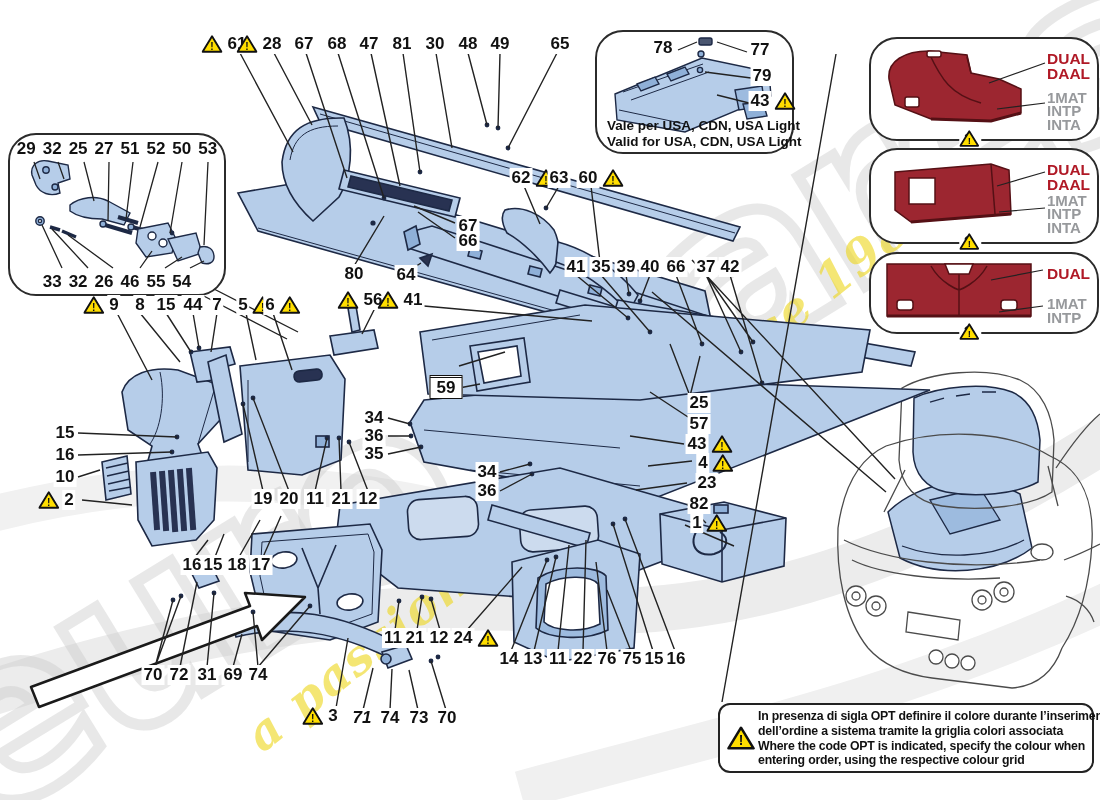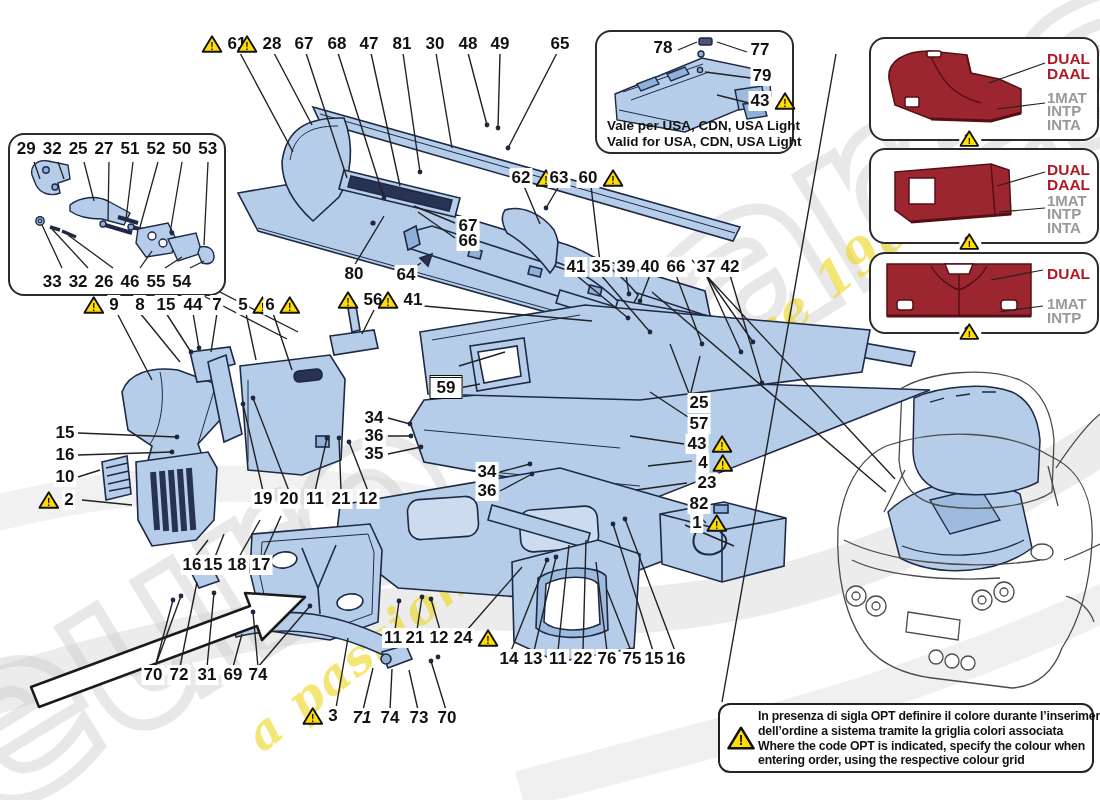--- a/index.html
+++ b/index.html
@@ -9,21 +9,21 @@
   #swoosh{position:absolute;left:0;top:0;z-index:0}
   .wm-brand{position:absolute;left:540px;top:390px;z-index:1;white-space:nowrap;
     transform:translate(-50%,-50%) rotate(-31.5deg);
     font:bold 235px "DejaVu Sans",sans-serif;letter-spacing:-8px;
     color:rgba(255,255,255,0);-webkit-text-stroke:11px rgba(205,205,205,0.45);}
   .wm-tagline{position:absolute;left:592px;top:470px;z-index:2;white-space:nowrap;
     transform:translate(-50%,-50%) rotate(-38.5deg);
     font:bold italic 48px "DejaVu Serif",serif;letter-spacing:2px;
     color:rgba(238,214,30,0.62);}
   #art{position:absolute;left:0;top:0;z-index:5}
-  .ibox{position:absolute;border:2.5px solid #2b2b2b;border-radius:16px;background:#fff;z-index:10}
+  .ibox{position:absolute;border:2.5px solid #2b2b2b;border-radius:28px;background:#fff;z-index:10}
   .ibox svg{position:absolute;left:0;top:0}
   .hw-row{position:absolute;left:0;right:0;display:flex;justify-content:center;gap:7px;
     font:bold 17px "Liberation Sans",sans-serif;color:#111}
   #hw-top{top:4px}
   #hw-bot{bottom:2px}
   .usa-cap{position:absolute;left:10px;bottom:3px;font:bold 13.5px "Liberation Sans",sans-serif;
     line-height:15.5px;color:#111;white-space:nowrap}
   .mat-box .mlab-red{position:absolute;left:176px;top:12px;font:bold 15.5px "Liberation Sans",sans-serif;
     line-height:15px;color:#b01926}
   .mat-box .mlab-gray{position:absolute;left:176px;bottom:8px;font:bold 15px "Liberation Sans",sans-serif;

